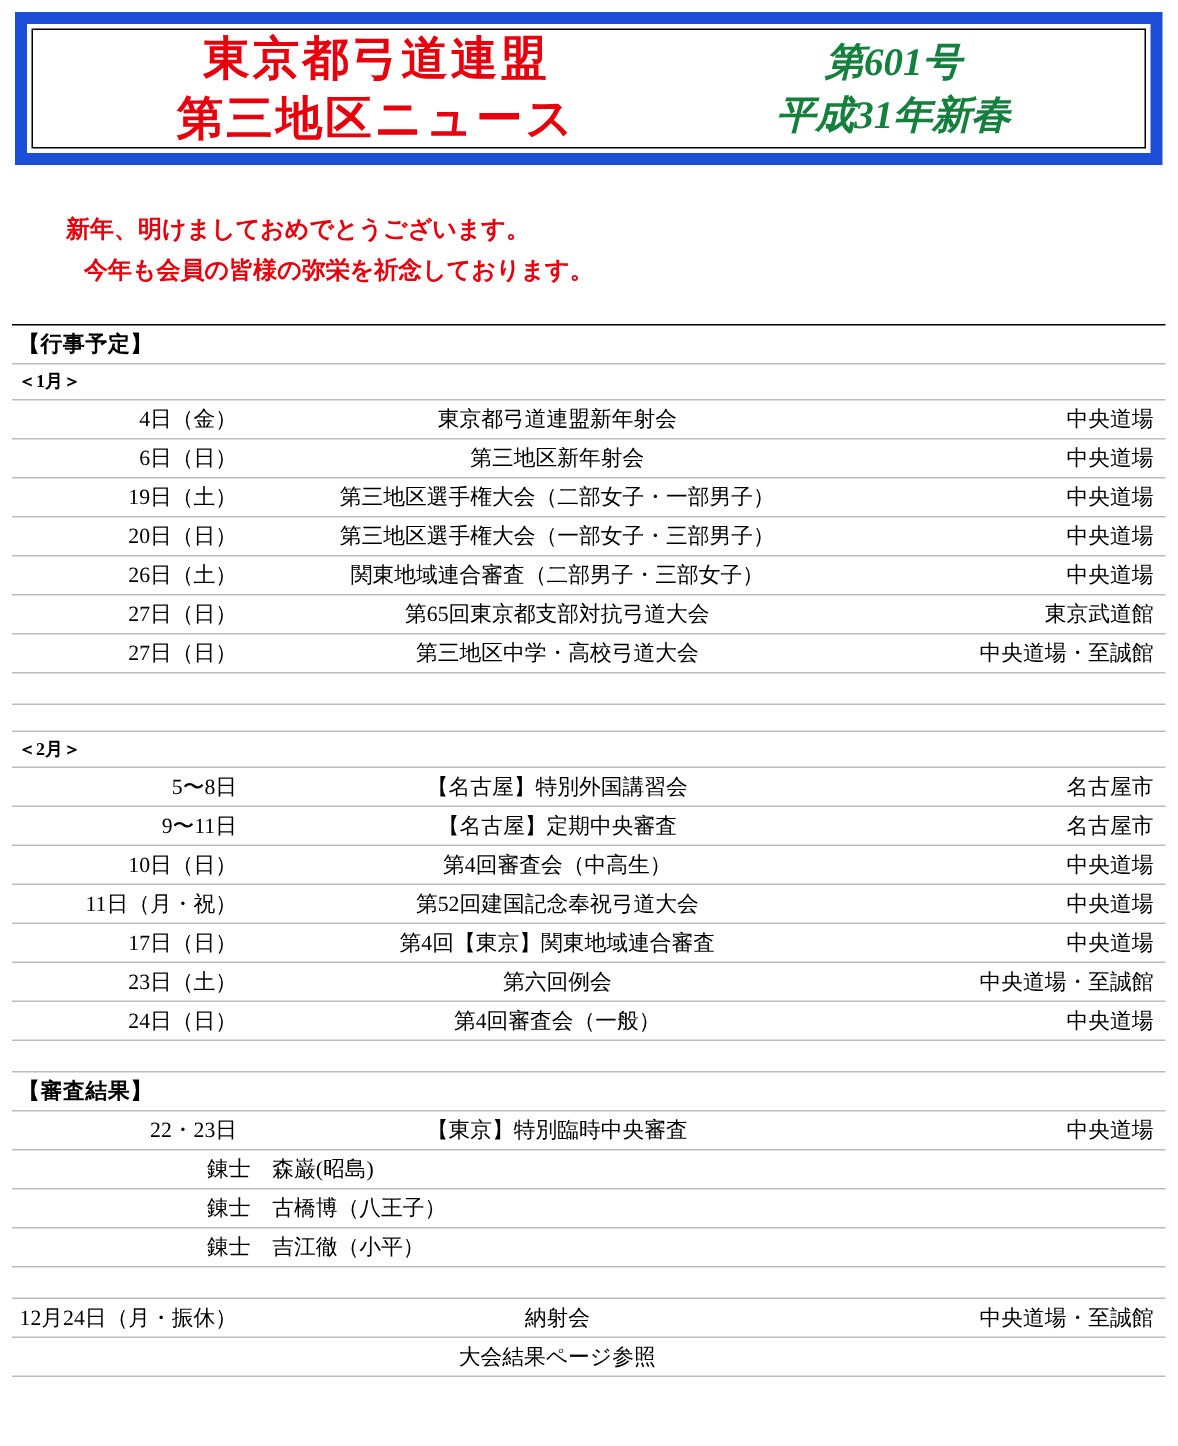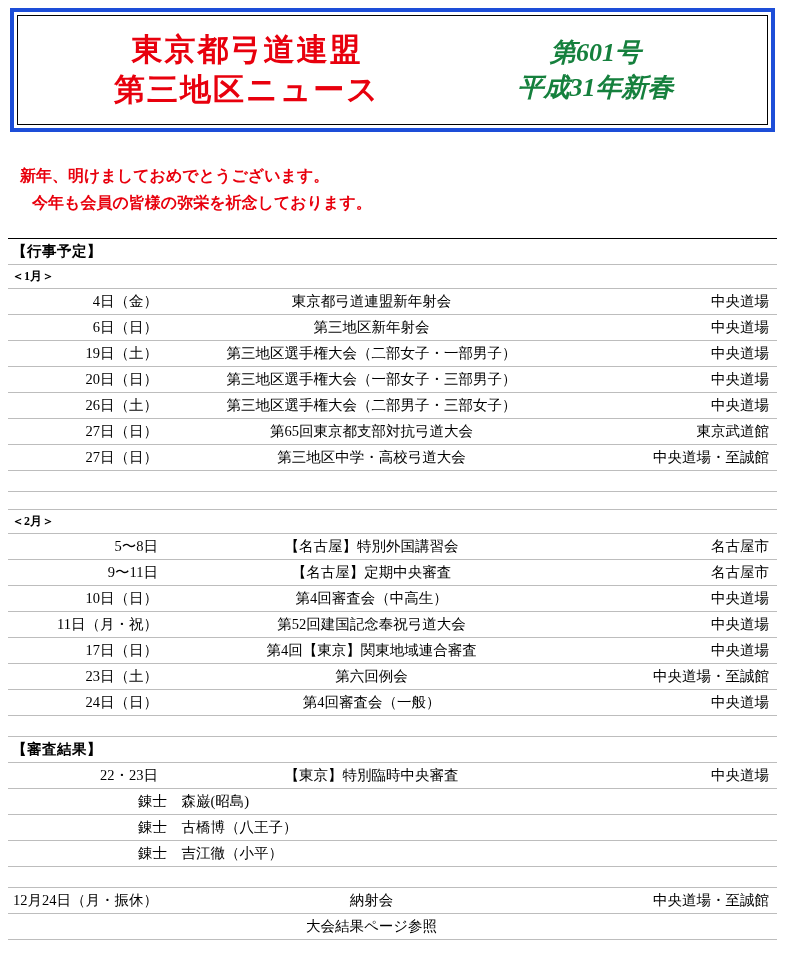--- a/index.html
+++ b/index.html
@@ -12,22 +12,22 @@
     height: 964px;
     font-family: "Liberation Sans", sans-serif;
     color: #000000;
     overflow: hidden;
     position: relative;
   }
 
   
   .masthead {
     margin: 8px 10px 0 10px;
-    border: 4px solid #1d4ed8;
-    height: 124px;
+    border: 8px solid #1d4ed8;
+    height: 102px;
     box-sizing: border-box;
     display: flex;
     align-items: center;
     position: relative;
   }
   .masthead-inner {
     border: 1px solid #000000;
     position: absolute;
     left: 3px; top: 3px; right: 3px; bottom: 3px;
     display: flex;
@@ -54,21 +54,21 @@
     font-weight: bold;
     font-style: italic;
     font-size: 26px;
     line-height: 1.35;
     padding-right: 24px;
     box-sizing: border-box;
   }
 
   
   .greeting {
-    margin: 30px 0 0 20px;
+    margin: 30px 0 0 44px;
     color: #e8000d;
     font-family: "Liberation Serif", serif;
     font-weight: bold;
     font-size: 16px;
     line-height: 1.70;
   }
   .greeting div { white-space: nowrap; }
   .greeting .line2 { padding-left: 12px; }
 
   
@@ -181,21 +181,21 @@
       <span class="name">第三地区選手権大会（二部女子・一部男子）</span>
       <span class="place">中央道場</span>
     </div>
     <div class="row">
       <span class="date">20日（日）</span>
       <span class="name">第三地区選手権大会（一部女子・三部男子）</span>
       <span class="place">中央道場</span>
     </div>
     <div class="row">
       <span class="date">26日（土）</span>
-      <span class="name">第三地区選手権大会（二部男子・三部女子）</span>
+      <span class="name">関東地域連合審査（二部男子・三部女子）</span>
       <span class="place">中央道場</span>
     </div>
     <div class="row">
       <span class="date">27日（日）</span>
       <span class="name">第65回東京都支部対抗弓道大会</span>
       <span class="place">東京武道館</span>
     </div>
     <div class="row">
       <span class="date">27日（日）</span>
       <span class="name">第三地区中学・高校弓道大会</span>

